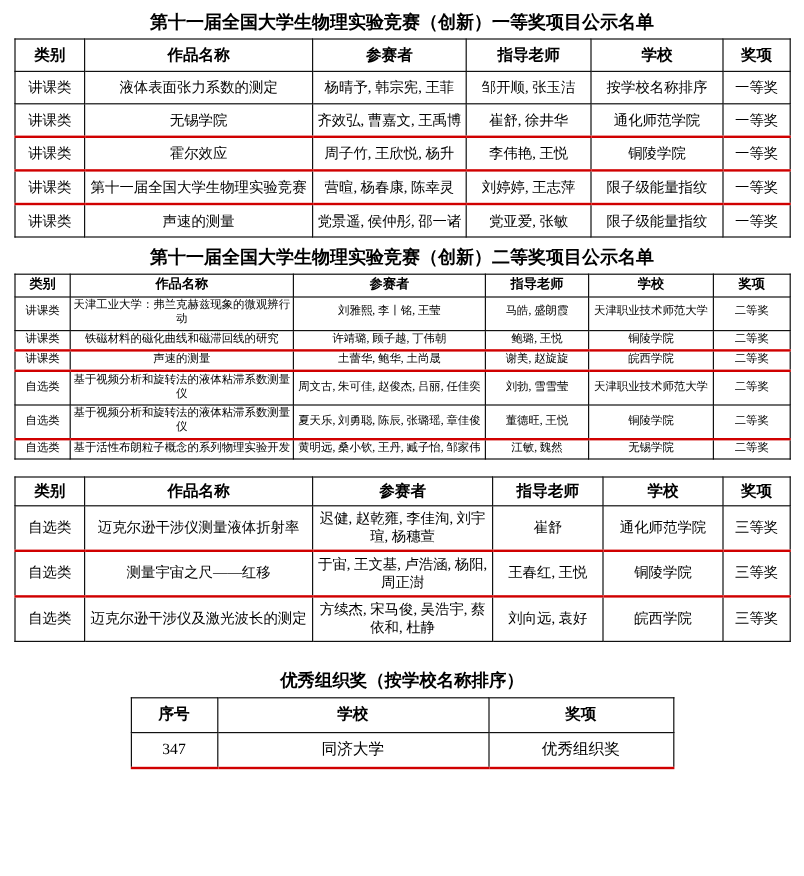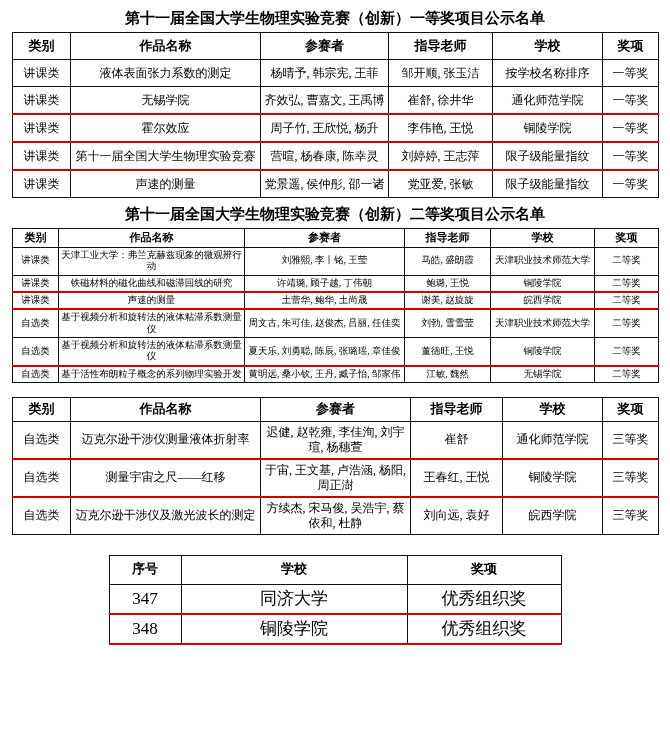--- a/index.html
+++ b/index.html
@@ -63,21 +63,21 @@
   .t1 td { font-size: 12px; }
 
   
   .t2 th { font-size: 11px; padding: 2px 1px; }
   .t2 td { font-size: 9.5px; padding: 2px 1px; line-height: 1.2; }
 
   .t3 th { font-size: 13px; }
   .t3 td { font-size: 12px; height: 26px; }
 
   .t4 th { font-size: 13px; height: 22px; margin-left: 22px; }
-  .t4 td { font-size: 17px; height: 22px; }
+  .t4 td { font-size: 13px; height: 22px; }
 
   
   tr.redline > td {
     border-bottom: 2px solid #d00000;
   }
   .spacer-sm { height: 10px; }
   .spacer-md { height: 16px; }
 </style>
 </head>
 <body>
@@ -271,41 +271,37 @@
           <td>皖西学院</td>
           <td>三等奖</td>
         </tr>
       </tbody>
     </table>
   </div>
 
   <div class="spacer-md"></div>
 
   <div class="section">
+    <div class="sec-title small">优秀组织奖（按学校名称排序）</div>
     <table class="t4 narrow">
       <colgroup>
         <col style="width:72px">
         <col style="width:226px">
         <col style="width:154px">
       </colgroup>
       <thead>
         <tr>
           <th>序号</th>
           <th>学校</th>
           <th>奖项</th>
         </tr>
       </thead>
       <tbody>
         <tr class="redline">
           <td>347</td>
           <td>同济大学</td>
           <td>优秀组织奖</td>
         </tr>
-        <tr class="redline">
-          <td>348</td>
-          <td>铜陵学院</td>
-          <td>优秀组织奖</td>
-        </tr>
       </tbody>
     </table>
   </div>
 
 </div>
 
 </body></html>

